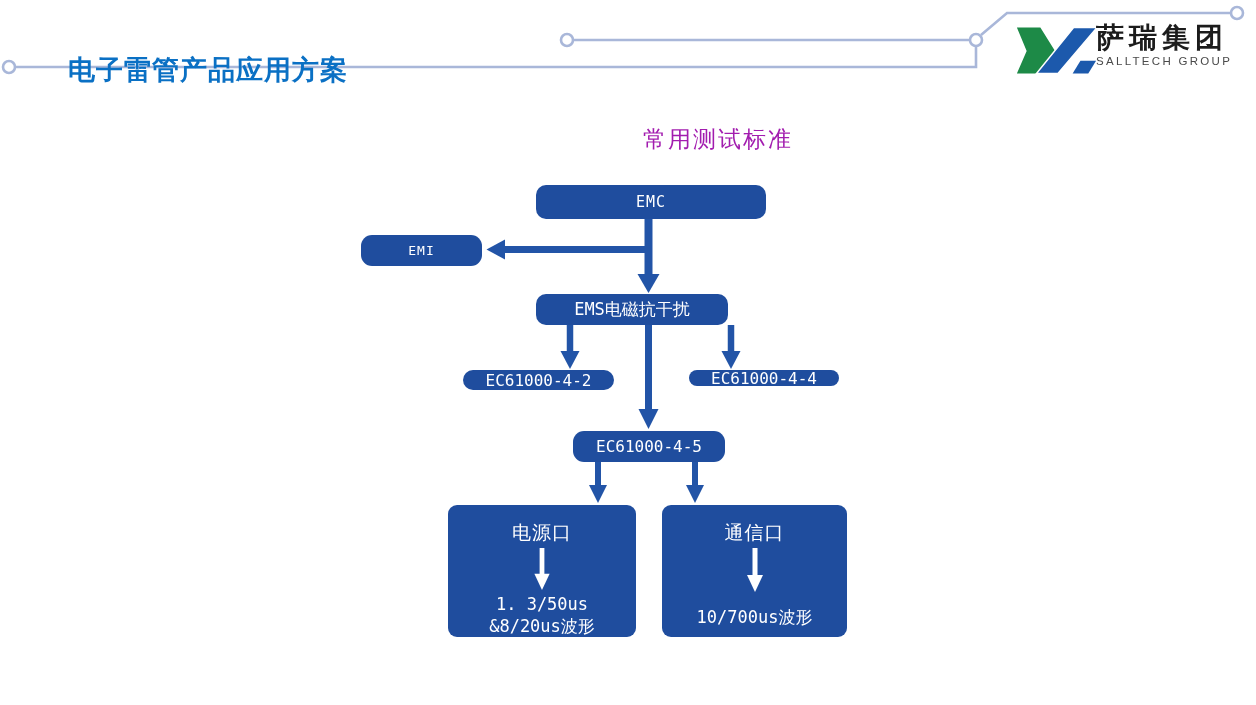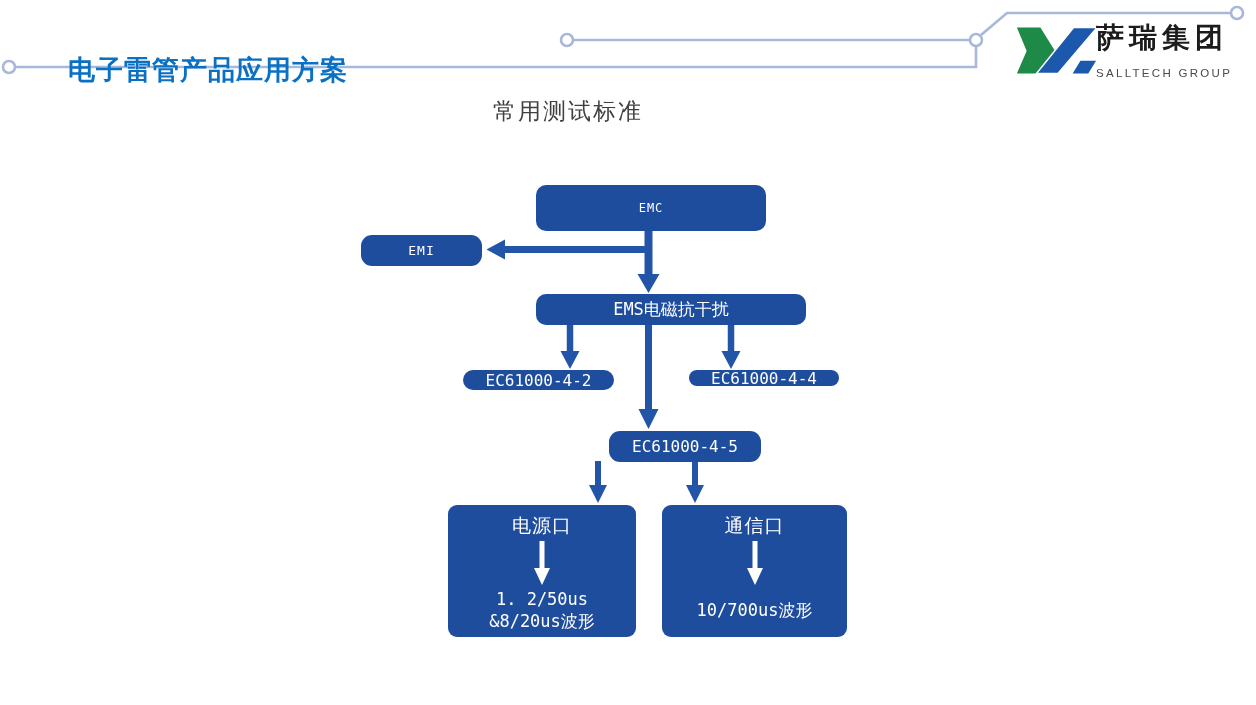--- a/index.html
+++ b/index.html
@@ -18,51 +18,51 @@
 
   
   .logo-mark { position:absolute; left:1012px; top:24px; }
   .logo-text { position:absolute; left:1096px; top:22px; width:150px; }
   .company-cn {
     font-size:28px; font-weight:bold; color:#1c1c1c;
     letter-spacing:5px; white-space:nowrap; line-height:32px;
   }
   .company-en {
     font-size:11.5px; color:#4a4a4a; letter-spacing:2.3px;
-    white-space:nowrap; margin-top:13px;
+    white-space:nowrap; margin-top:1px;
   }
 
   
   .diagram-title {
-    position:absolute; left:493px; top:96px; width:300px;
-    text-align:left; font-size:23px; letter-spacing:2px;
-    color:#404040; white-space:nowrap;
+    position:absolute; left:493px; top:124px; width:300px;
+    text-align:right; font-size:23px; letter-spacing:2px;
+    color:#a21caf; white-space:nowrap;
   }
   .connectors { position:absolute; left:0; top:0; pointer-events:none; }
 
   .node {
     position:absolute; box-sizing:border-box;
     background:#1f4d9e; color:#ffffff;
     display:flex; align-items:center; justify-content:center;
     font-family:"DejaVu Sans Mono", monospace;
     white-space:nowrap;
   }
-  .node-emc { left:536px; top:185px; width:230px; height:46px; border-radius:10px; font-size:12px; letter-spacing:1px; }
+  .node-emc { left:536px; top:185px; width:230px; height:34px; border-radius:10px; font-size:15px; letter-spacing:1px; }
   .node-emi { left:361px; top:235px; width:121px; height:31px; border-radius:11px; font-size:13px; letter-spacing:1px; }
-  .node-ems { left:536px; top:294px; width:270px; height:31px; border-radius:10px; font-size:17px; }
+  .node-ems { left:536px; top:294px; width:192px; height:31px; border-radius:10px; font-size:17px; }
   .node-ec2 { left:463px; top:370px; width:151px; height:20px; border-radius:11px; font-size:16px; }
   .node-ec4 { left:689px; top:370px; width:150px; height:16px; border-radius:11px; font-size:16px; }
-  .node-ec5 { left:573px; top:431px; width:152px; height:31px; border-radius:11px; font-size:16px;margin-left:36px; }
+  .node-ec5 { left:573px; top:431px; width:152px; height:31px; border-radius:11px; font-size:16px; }
 
   .big-node {
     position:absolute; box-sizing:border-box;
     background:#1f4d9e; color:#ffffff; border-radius:9px;
     display:flex; flex-direction:column; align-items:center;
     font-family:"DejaVu Sans Mono", monospace;
-    padding-top:8px;
+    padding-top:15px;
   }
   .big-node-power { left:448px; top:505px; width:188px; height:132px; }
   .big-node-comm  { left:662px; top:505px; width:185px; height:132px; }
   .big-node-title { font-size:19px; letter-spacing:1px; line-height:24px; }
   .inner-arrow { margin:4px 0 3px 0; }
   .big-node-lines { text-align:center; font-size:17px; line-height:22px; white-space:nowrap; }
   .comm-spacer { height:11px; }
 </style>
 </head>
 <body>
@@ -122,21 +122,21 @@
 <div class="node node-ec4">EC61000-4-4</div>
 <div class="node node-ec5">EC61000-4-5</div>
 
 <div class="big-node big-node-power">
   <div class="big-node-title">电源口</div>
   <svg class="inner-arrow" width="20" height="44" viewBox="0 0 20 44">
     <rect x="7.5" y="0" width="5" height="28" fill="#ffffff"></rect>
     <polygon points="2,27 18,27 10,44" fill="#ffffff"></polygon>
   </svg>
   <div class="big-node-lines">
-    <div>1. 2/50us</div>
+    <div>1. 3/50us</div>
     <div>&amp;8/20us波形</div>
   </div>
 </div>
 
 <div class="big-node big-node-comm">
   <div class="big-node-title">通信口</div>
   <svg class="inner-arrow" width="20" height="44" viewBox="0 0 20 44">
     <rect x="7.5" y="0" width="5" height="28" fill="#ffffff"></rect>
     <polygon points="2,27 18,27 10,44" fill="#ffffff"></polygon>
   </svg>

